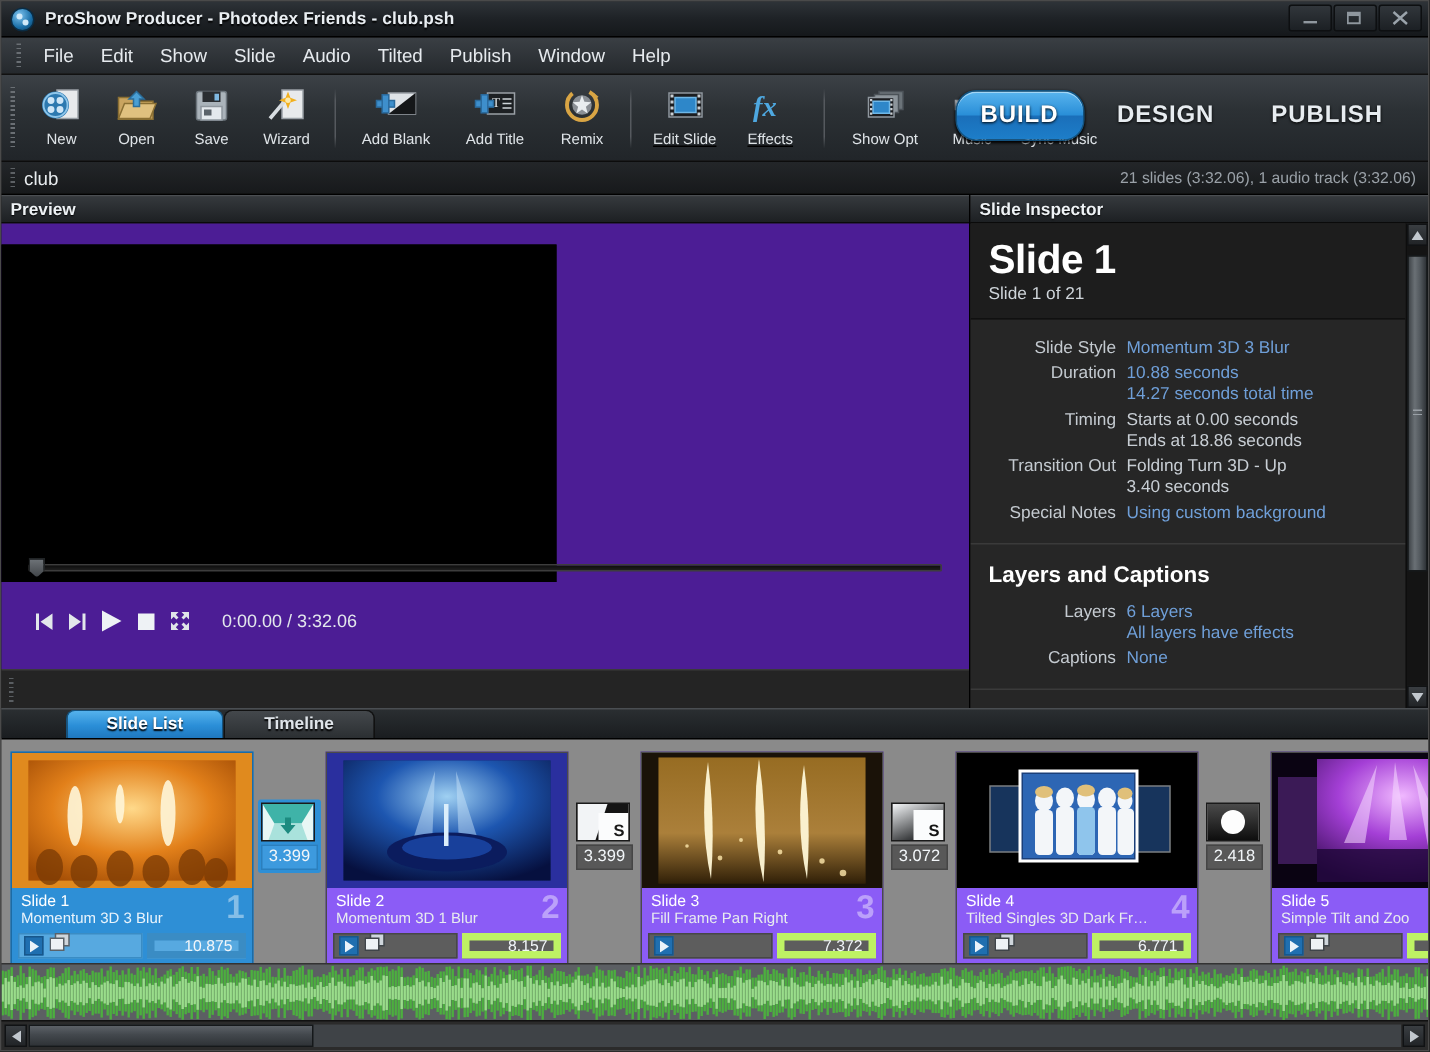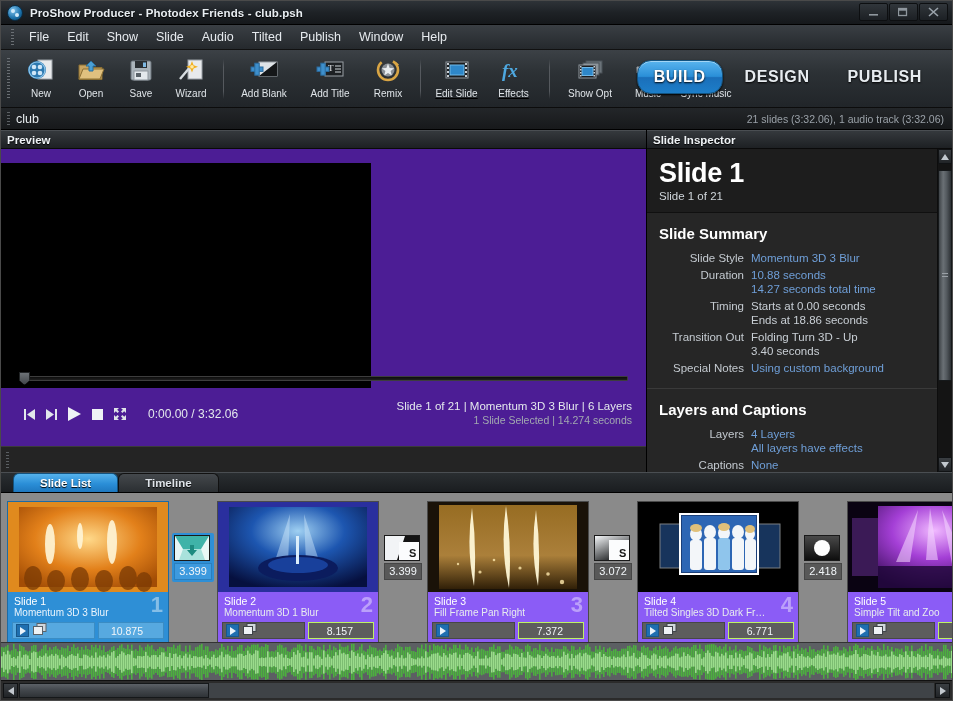--- a/index.html
+++ b/index.html
@@ -269,21 +269,21 @@
     height: 19px; padding: 0 26px;
     display: flex; align-items: center;
     font-size: 11.5px; font-weight: bold; color: #dfe4e9;
     border-radius: 6px 6px 0 0; cursor: default;
     background: linear-gradient(to bottom, #44484c, #2b2f32);
     border: 1px solid #111; border-bottom: none;
     text-shadow: 0 1px 1px #000;
   }
   .tab.active {
     background: linear-gradient(to bottom, #55b2ec 0%, #2a8ed7 55%, #1f78bf 100%);
-    border-color: #14537f; color: #fff;
+    border-color: #14537f; color: #fff; margin-left: 31px;
   }
 
   
   .slidelist {
     flex: 0 0 150px; height: 150px;
     background: #8a8a8a;
     display: flex; align-items: flex-start;
     padding: 8px 0 0 6px;
     overflow: hidden; position: relative;
     border-top: 1px solid #000;
@@ -316,24 +316,24 @@
     padding: 0 4px 4px 4px;
   }
   .ctrl-left {
     flex: 1 1 auto; height: 17px;
     background: #5d5d5d; border: 1px solid #474747;
     display: flex; align-items: center; gap: 4px; padding-left: 3px;
   }
   .slide-card.selected .ctrl-left { background: #57a9e0; border-color: #3a8cc4; }
   .ctrl-time {
     width: 66px; flex: 0 0 66px; height: 17px;
-    background: #5d5d5d; border: 1px solid #bef264;
+    background: #5d5d5d; border: 5px solid #bef264;
     color: #f2f6f9; font-size: 10.5px;
     display: flex; align-items: center; justify-content: flex-end;
-    padding-right: 20px;
+    padding-right: 4px;
   }
   .slide-card.selected .ctrl-time { background: #57a9e0; border-color: #3a8cc4; }
   .play-sq {
     width: 13px; height: 13px; background: #3b3b3b; border: 1px solid #2a2a2a;
     display: flex; align-items: center; justify-content: center;
   }
   .slide-card.selected .play-sq { background: #1f6fb0; border-color: #17578b; }
 
   .trans-col {
     width: 48px; flex: 0 0 48px;
@@ -661,44 +661,39 @@
                 <path d="M1 1 h5 L4.2 2.8 L6 4.6 L4.6 6 L2.8 4.2 L1 6 Z"></path>
                 <path d="M13 1 v5 L11.2 4.2 L9.4 6 L8 4.6 L9.8 2.8 L8 1 Z"></path>
                 <path d="M1 13 v-5 L2.8 9.8 L4.6 8 L6 9.4 L4.2 11.2 L6 13 Z"></path>
                 <path d="M13 13 h-5 L9.8 11.2 L8 9.4 L9.4 8 L11.2 9.8 L13 8 Z"></path>
               </g>
             </svg>
           </div>
           <div class="tp-time">0:00.00 / 3:32.06</div>
         </div>
 
-        <div class="preview-status">
-          <div class="ps-line1">Slide 1 of 21  |  Momentum 3D 3 Blur  |  6 Layers</div>
-          <div class="ps-line2">1 Slide Selected  |  14.274 seconds</div>
-        </div>
       </div>
       <div class="preview-footer">
         <div class="footer-grip"></div>
       </div>
     </div>
 
     <div class="inspector">
       <div class="panel-head">
         <span>Slide Inspector</span>
       </div>
       <div class="insp-body">
         <div class="insp-scroll">
 
           <div class="insp-title-block">
             <div class="insp-title">Slide 1</div>
             <div class="insp-sub">Slide 1 of 21</div>
           </div>
 
           <div class="insp-section">
-            <div class="insp-h">Slide Summary</div>
 
             <div class="insp-row">
               <div class="insp-label">Slide Style</div>
               <div class="insp-val">
                 <div>Momentum 3D 3 Blur</div>
               </div>
             </div>
             <div class="insp-row">
               <div class="insp-label">Duration</div>
               <div class="insp-val">
@@ -726,21 +721,21 @@
                 <div>Using custom background</div>
               </div>
             </div>
           </div>
 
           <div class="insp-section">
             <div class="insp-h">Layers and Captions</div>
             <div class="insp-row">
               <div class="insp-label">Layers</div>
               <div class="insp-val">
-                <div>4 Layers</div>
+                <div>6 Layers</div>
                 <div>All layers have effects</div>
               </div>
             </div>
             <div class="insp-row">
               <div class="insp-label">Captions</div>
               <div class="insp-val">
                 <div>None</div>
               </div>
             </div>
           </div>

